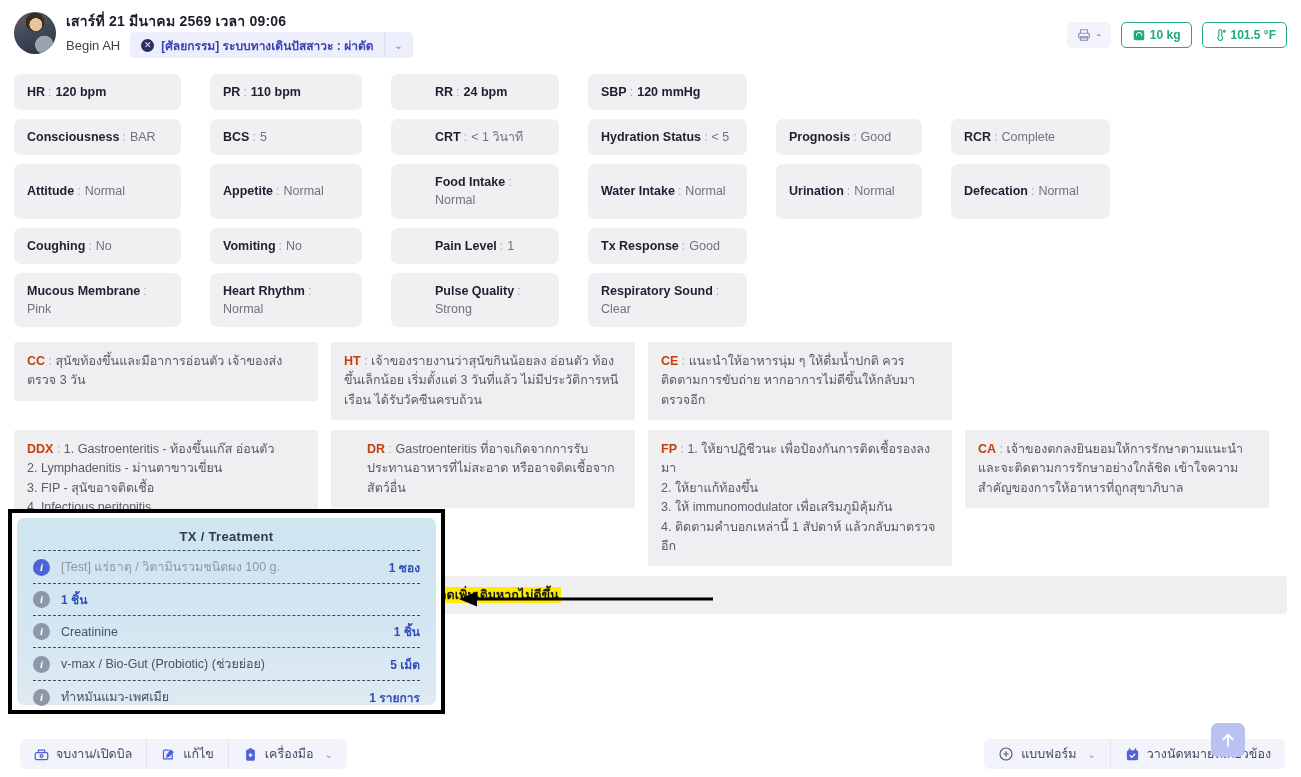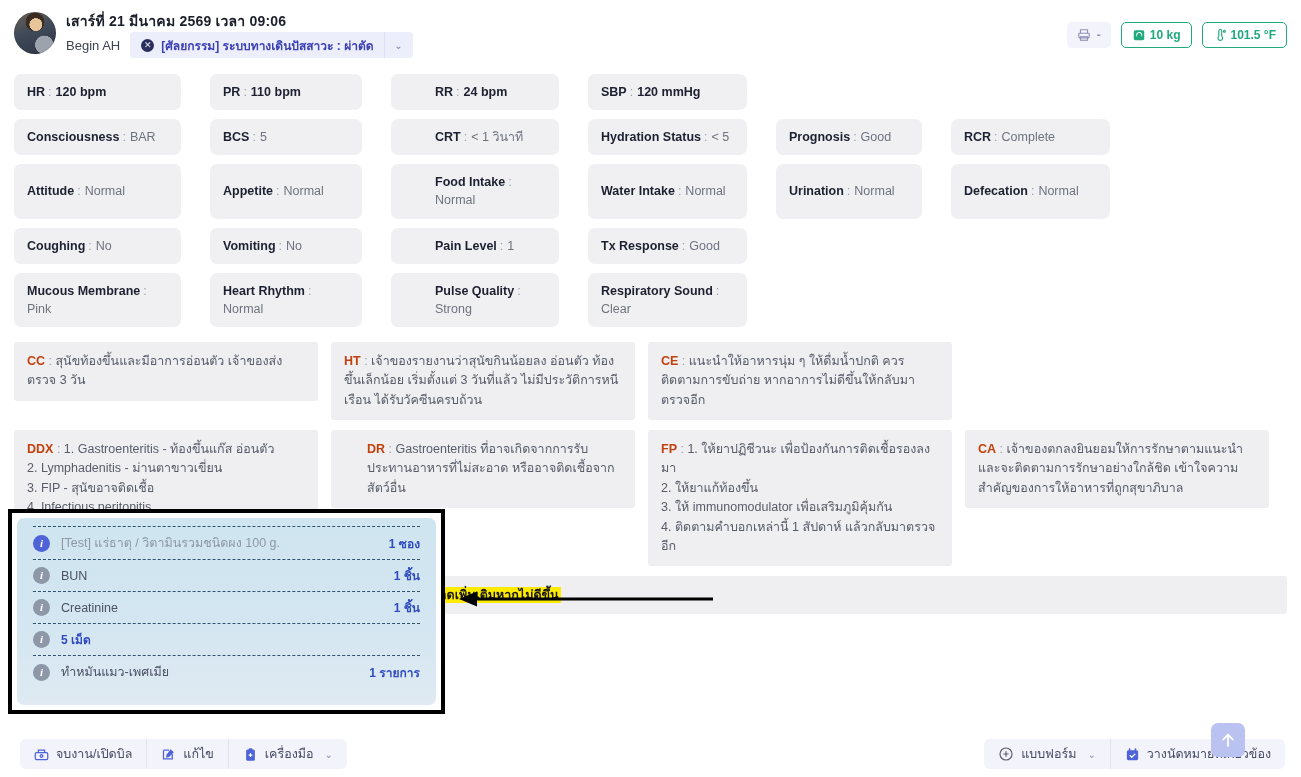--- a/index.html
+++ b/index.html
@@ -356,38 +356,39 @@
     </div>
 </div>
 
 <div class="note-bar">
   <span class="note-k">Note :</span>
   <span class="note-hl">ตรวจพบสภาวะ Gastroenteritis ที่ไม่รุนแรง จะติดตามและส่งตรวจเลือดเพิ่มเติมหากไม่ดีขึ้น</span>
 </div>
 
 <div class="tx-wrap">
   <div class="tx-panel">
+    <div class="tx-title">TX / Treatment</div>
     <div id="tx-items">
         <div class="tx-item">
           <span class="info-ic active">i</span>
           <span class="tx-name muted">[Test] แร่ธาตุ / วิตามินรวมชนิดผง 100 g.</span>
           <span class="tx-qty">1 ซอง</span>
         </div>
         <div class="tx-item">
           <span class="info-ic">i</span>
-          <span class="tx-name">BUN</span>
           <span class="tx-qty">1 ชิ้น</span>
         </div>
         <div class="tx-item">
           <span class="info-ic">i</span>
           <span class="tx-name">Creatinine</span>
           <span class="tx-qty">1 ชิ้น</span>
         </div>
         <div class="tx-item">
           <span class="info-ic">i</span>
+          <span class="tx-name">v-max / Bio-Gut (Probiotic) (ช่วยย่อย)</span>
           <span class="tx-qty">5 เม็ด</span>
         </div>
         <div class="tx-item">
           <span class="info-ic">i</span>
           <span class="tx-name">ทำหมันแมว-เพศเมีย</span>
           <span class="tx-qty">1 รายการ</span>
         </div>
       </div>
   </div>
 </div>

